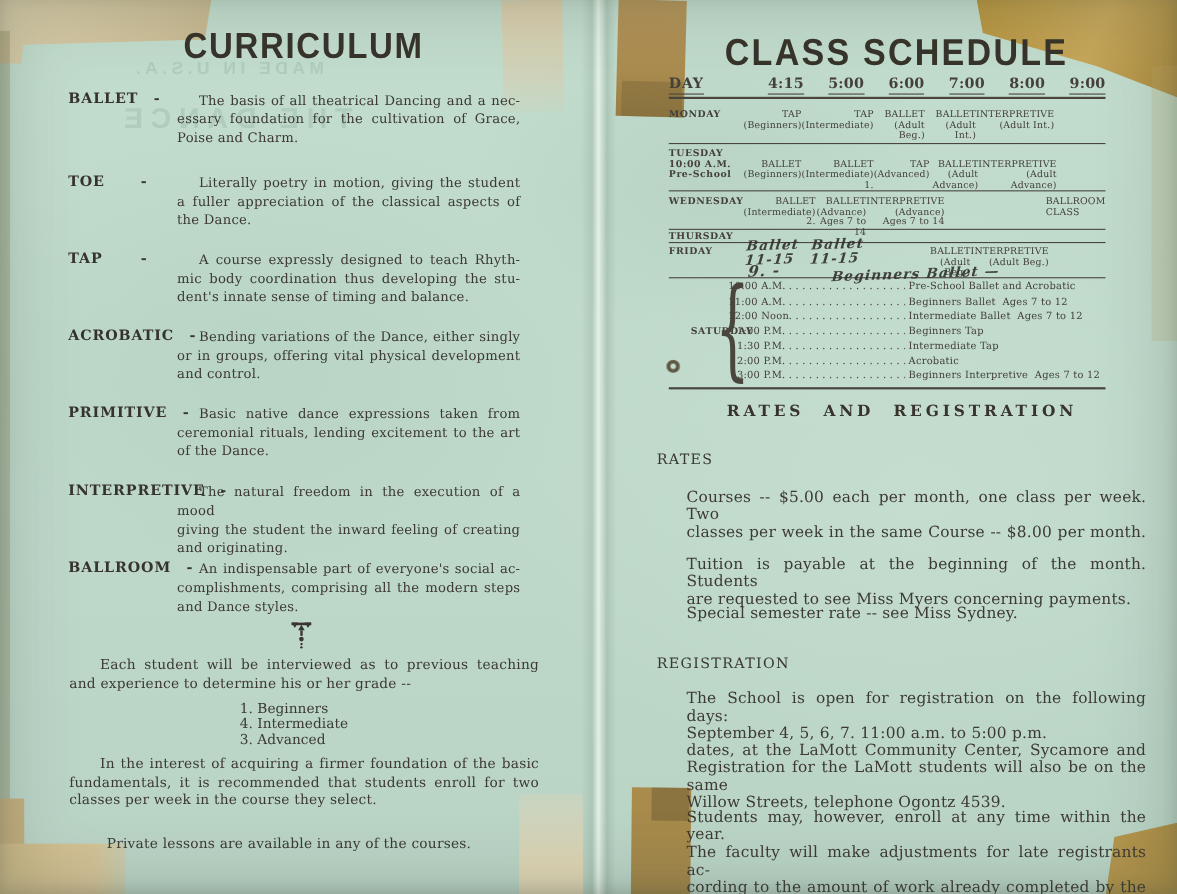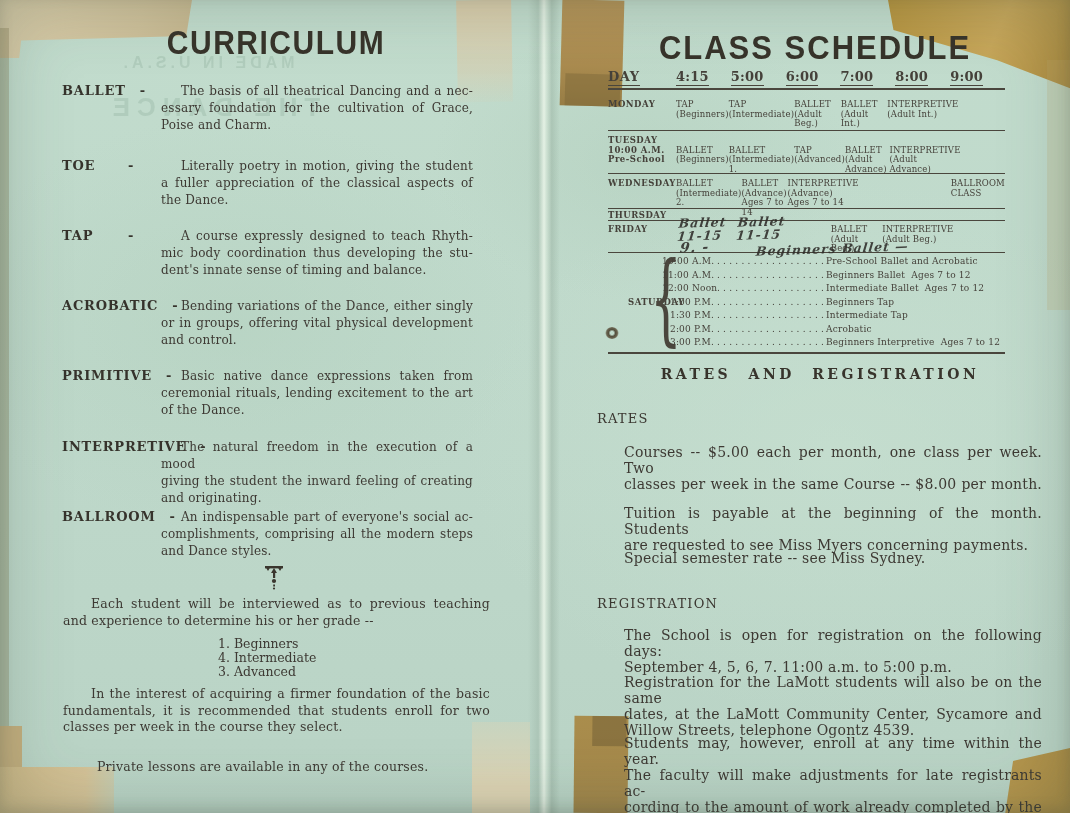--- a/index.html
+++ b/index.html
@@ -69,21 +69,21 @@
   .cur-desc{margin-left:99px; width:312px; font-size:12px; line-height:17px; letter-spacing:.2px;}
   .para{position:absolute; z-index:5; font-size:12.5px; line-height:16.5px; letter-spacing:.2px;}
   .grades{position:absolute; left:218px; top:637px; z-index:5; font-size:12.5px; line-height:14px;}
   .ornament{position:absolute; left:263px; top:564px; z-index:5;}
   
   .sch-title{left:590px; top:30px; width:450px; font-size:31px; letter-spacing:2px;}
   .trow{position:absolute; left:608px; width:397px; display:grid; z-index:5;
     grid-template-columns:68px repeat(6,1fr); font-size:8.5px; line-height:9.5px;
     letter-spacing:.2px; color:#45413a;}
   .tday{text-align:left; white-space:pre-line; font-weight:bold; letter-spacing:.5px;}
-  .tcell{text-align:left; white-space:pre-line;}
+  .tcell{text-align:right; white-space:pre-line;}
   .thead{font-size:13px; font-weight:bold;}
   .thead .u{border-bottom:1px solid #49453c; padding-bottom:1px;}
   .pt9 .tcell{padding-top:9.5px;}
   .rule{position:absolute; left:608px; width:397px; height:1px; background:#4a463d; z-index:5;}
   .hw{position:absolute; z-index:6; font-style:italic; font-weight:bold; color:#2e2c29;
     font-size:12.5px; line-height:13px; letter-spacing:1px; white-space:pre-line;
     transform:rotate(-2deg) skewX(-8deg); opacity:.88;}
   .sat-label{position:absolute; left:628px; top:297px; z-index:5; font-size:8.5px;
     font-weight:bold; letter-spacing:.5px; color:#45413a;}
   .brace{position:absolute; left:650px; top:250px; z-index:5; font-size:100px; line-height:98px;
@@ -383,22 +383,22 @@
       <div>Special semester rate -- see Miss Sydney.</div>
     </div>
 
     <div class="sub-label" style="top:596px">REGISTRATION</div>
 
     <div class="rpara" style="top:627px">
       <div class="jl">The School is open for registration on the following days:</div>
       <div>September 4, 5, 6, 7.   11:00 a.m. to 5:00 p.m.</div>
     </div>
     <div class="rpara" style="top:674px">
+      <div class="jl">dates, at the LaMott Community Center, Sycamore and</div>
       <div class="jl">Registration for the LaMott students will also be on the same</div>
-      <div class="jl">dates, at the LaMott Community Center, Sycamore and</div>
       <div>Willow Streets, telephone Ogontz 4539.</div>
     </div>
     <div class="rpara" style="top:735px">
       <div class="jl">Students may, however, enroll at any time within the year.</div>
       <div class="jl">The faculty will make adjustments for late registrants ac-</div>
       <div class="jl">cording to the amount of work already completed by the class.</div>
     </div>
   </div>
 
   <div class="vignette"></div>

